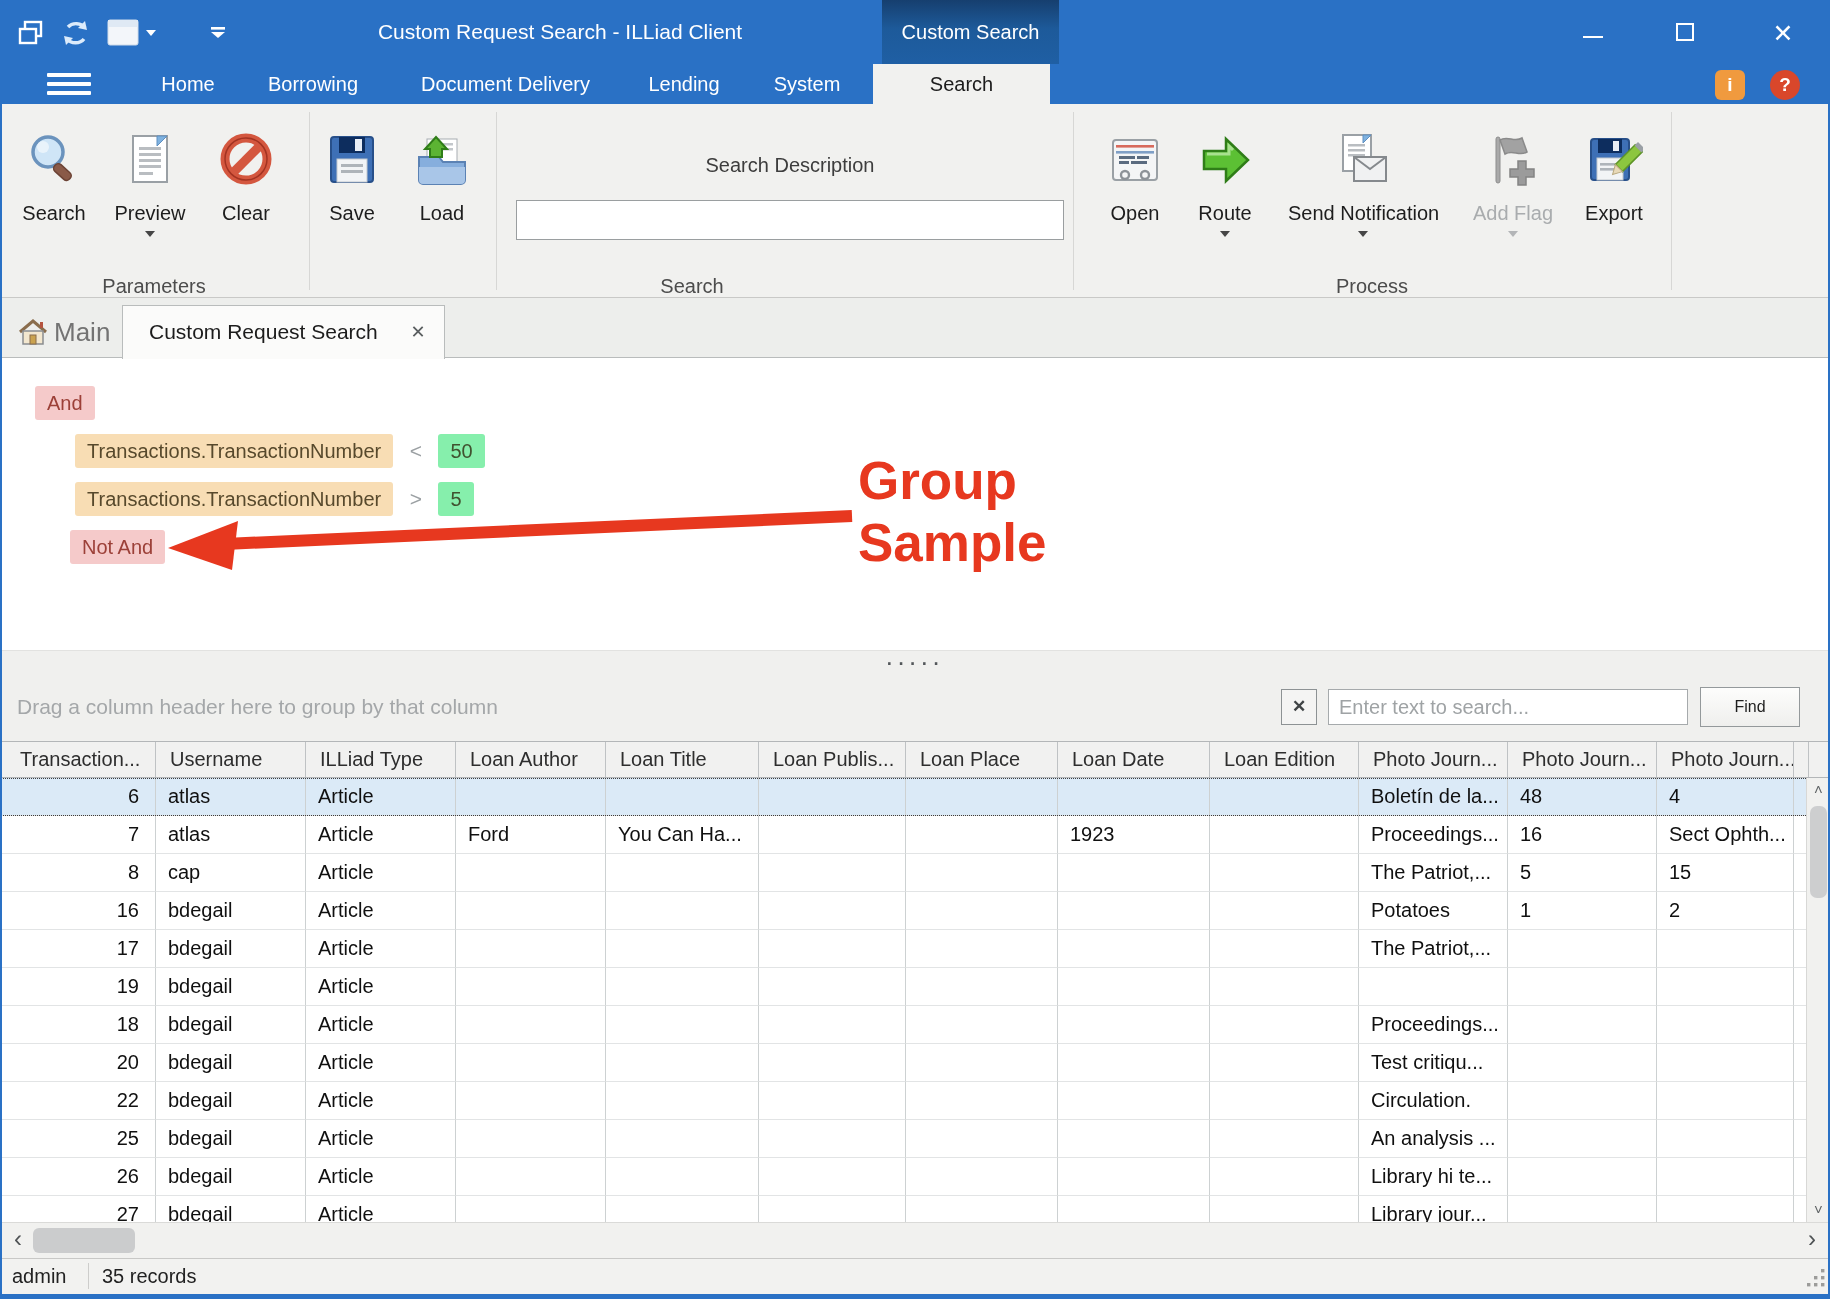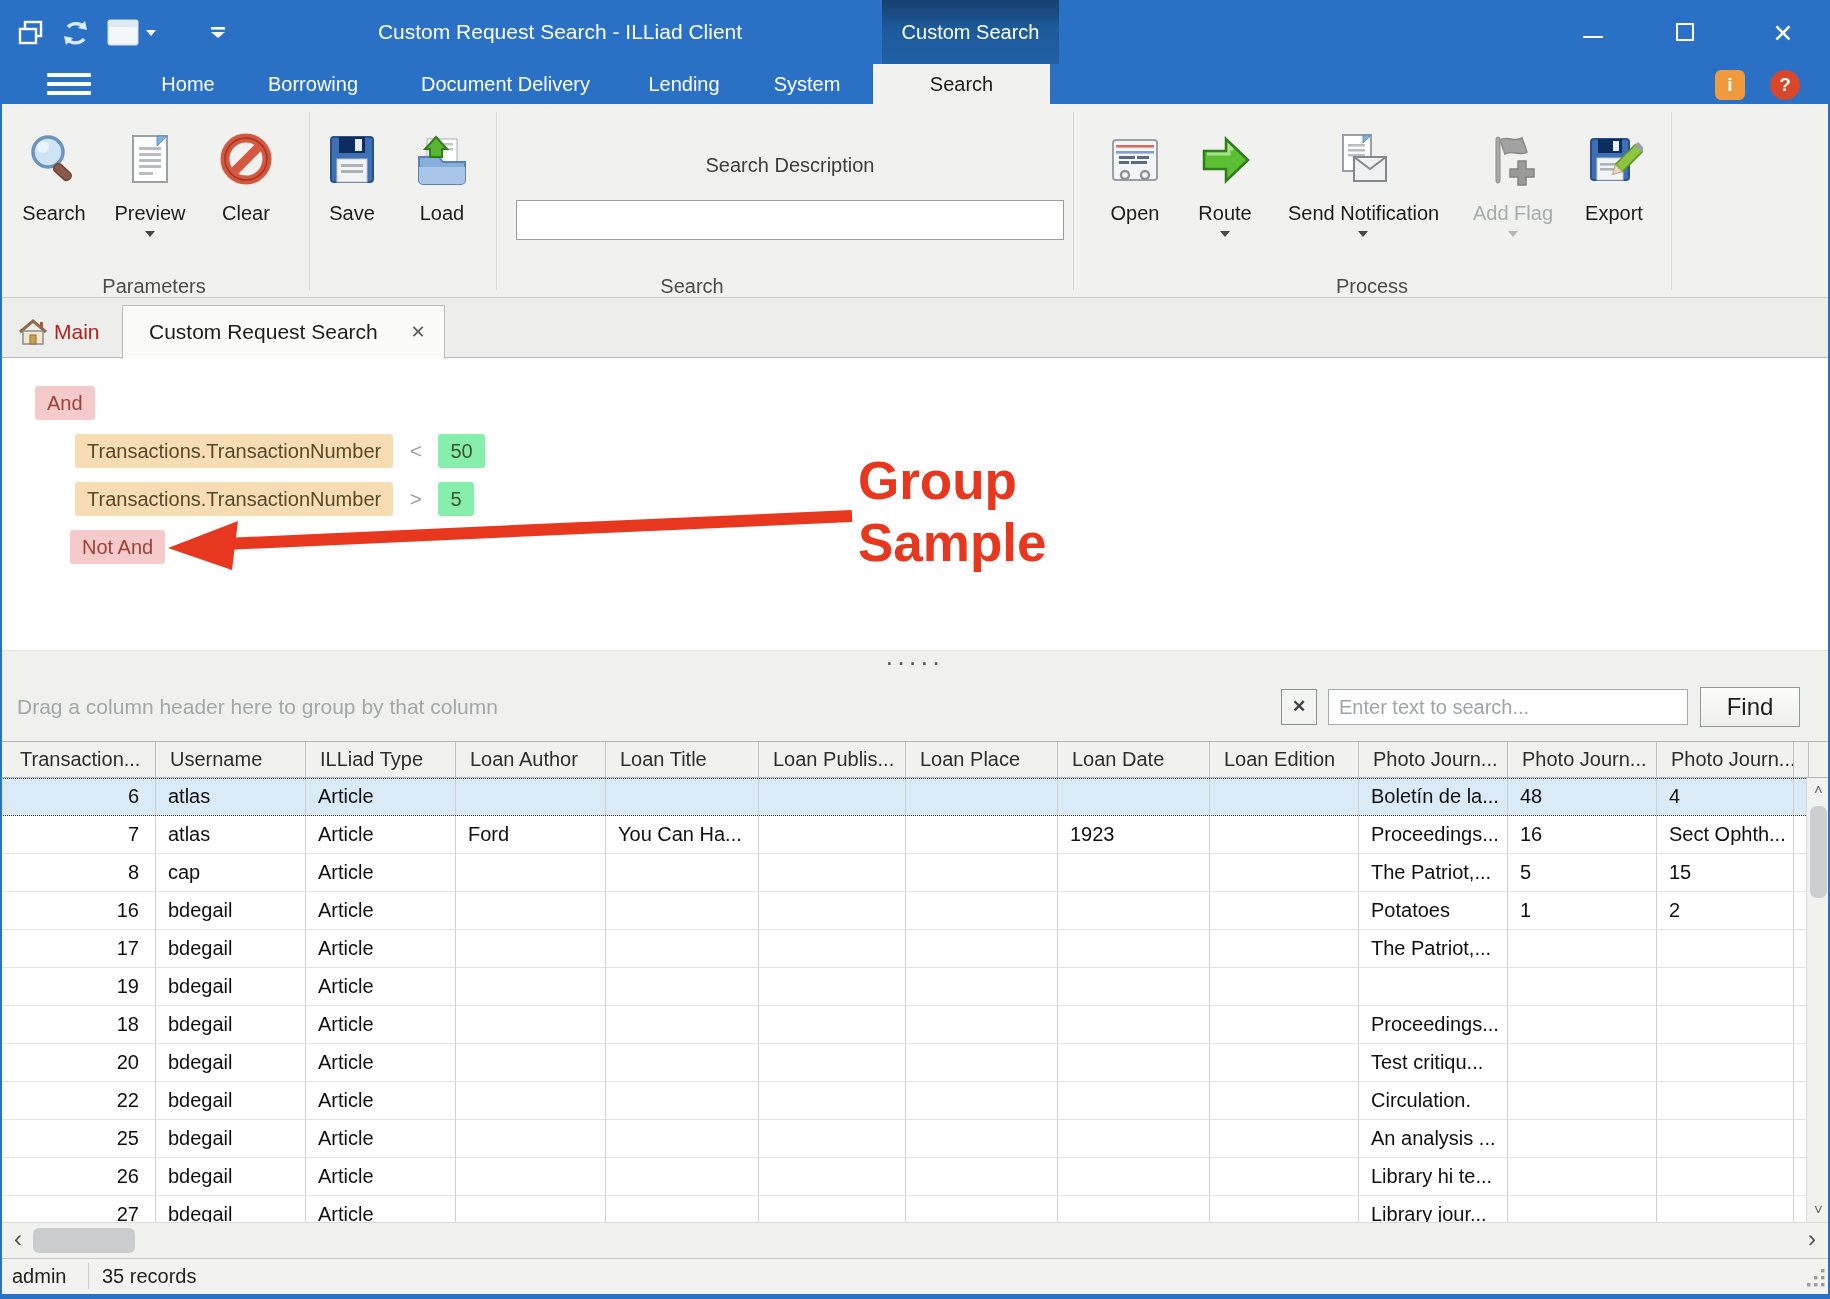--- a/index.html
+++ b/index.html
@@ -38,21 +38,21 @@
         border-top:6px solid #464646;margin:7px auto 0;}
   .rbtn.disabled .drop{border-top-color:#b3b5b7;}
   .glabel{position:absolute;top:171px;font-size:20px;color:#4c4c4c;text-align:center;width:200px;margin-left:-100px;}
   .sdesc-label{position:absolute;left:640px;top:50px;width:300px;text-align:center;font-size:20px;color:#3d3d3d;}
   .sdesc-input{position:absolute;left:516px;top:96px;width:548px;height:40px;border:1px solid #9a9ea0;
       background:#fff;box-sizing:border-box;font-size:19px;padding:0 8px;font-family:"Liberation Sans",sans-serif;}
   
   .doctabs{position:absolute;top:298px;left:0;right:0;height:60px;background:#edeeec;border-bottom:1px solid #b9bcbc;box-sizing:border-box;}
   .tab-main{position:absolute;left:6px;top:10px;width:116px;height:48px;cursor:pointer;}
   .tab-main .home{position:absolute;left:12px;top:10px;}
-  .tab-main .tlbl{position:absolute;left:48px;top:0;height:48px;line-height:48px;font-size:21px;color:#b91c1c;}
+  .tab-main .tlbl{position:absolute;left:48px;top:0;height:48px;line-height:48px;font-size:26px;color:#737373;}
   .tab-active{position:absolute;left:122px;top:7px;width:323px;height:54px;background:#fbfbfa;
       border:1px solid #b9bcbc;border-bottom:none;box-sizing:border-box;z-index:3;cursor:pointer;}
   .tab-active .tlbl{position:absolute;left:26px;top:0;height:52px;line-height:52px;font-size:21px;color:#1c1c1c;white-space:nowrap;}
   .tab-close{position:absolute;right:14px;top:14px;width:24px;height:24px;line-height:24px;text-align:center;
       font-size:18px;color:#5a5e60;cursor:pointer;}
   
   .qpanel{position:absolute;top:358px;left:0;right:16px;height:292px;background:#fff;overflow:hidden;padding-left:28px;}
   .chip{display:inline-block;height:34px;line-height:34px;border-radius:3px;padding:0 12px;font-size:20px;cursor:pointer;}
   .chip.op-group{background:#f5caca;color:#9c4038;}
   .chip.field{background:#f8ddb4;color:#57492c;}
@@ -69,21 +69,21 @@
   .splitdots{position:absolute;left:885px;top:-4px;font-size:26px;letter-spacing:3px;color:#53575a;}
   .gtoolbar{position:absolute;top:677px;left:0;right:0;height:64px;background:#f0f0ee;}
   .draghint{position:absolute;left:17px;top:0;height:60px;line-height:60px;font-size:21px;color:#a4a7a9;}
   .clearbtn{position:absolute;left:1281px;top:12px;width:36px;height:36px;border:1px solid #8d9294;background:#f4f4f3;
       box-sizing:border-box;text-align:center;line-height:34px;font-size:17px;color:#3f4345;font-weight:bold;cursor:pointer;}
   .searchbox{position:absolute;left:1328px;top:12px;width:360px;height:36px;border:1px solid #a6aaac;background:#fff;
       box-sizing:border-box;font-size:20px;padding:0 10px;font-family:"Liberation Sans",sans-serif;color:#333;}
   .searchbox::placeholder{color:#9fa3a5;}
   .findbtn{position:absolute;left:1700px;top:10px;width:100px;height:40px;border:1px solid #94999b;
       background:linear-gradient(#fdfdfc,#efefed);box-sizing:border-box;text-align:center;line-height:38px;
-      font-size:24px;color:#1e1e1e;cursor:pointer;}
+      font-size:16px;color:#1e1e1e;cursor:pointer;}
   
   .grid{position:absolute;top:741px;left:0;right:0;height:481px;background:#fff;overflow:hidden;}
   .ghead{display:flex;height:37px;background:#f1f1f0;border-top:1px solid #b3b6b8;border-bottom:1px solid #b3b6b8;box-sizing:border-box;}
   .hcell{box-sizing:border-box;border-right:1px solid #bfc2c4;line-height:34px;padding-left:14px;
       font-size:20px;color:#2e2e2e;overflow:hidden;white-space:nowrap;flex:none;cursor:pointer;}
   .hcell:first-child{padding-left:20px;}
   .grow{display:flex;height:38px;flex:none;cursor:pointer;}
   .gcell{box-sizing:border-box;border-right:1px solid #cdd1d2;border-bottom:1px solid #e2e4e5;line-height:37px;
       padding-left:12px;font-size:20px;color:#101010;overflow:hidden;white-space:nowrap;flex:none;}
   .gcell.num{text-align:right;padding-right:16px;padding-left:0;}

